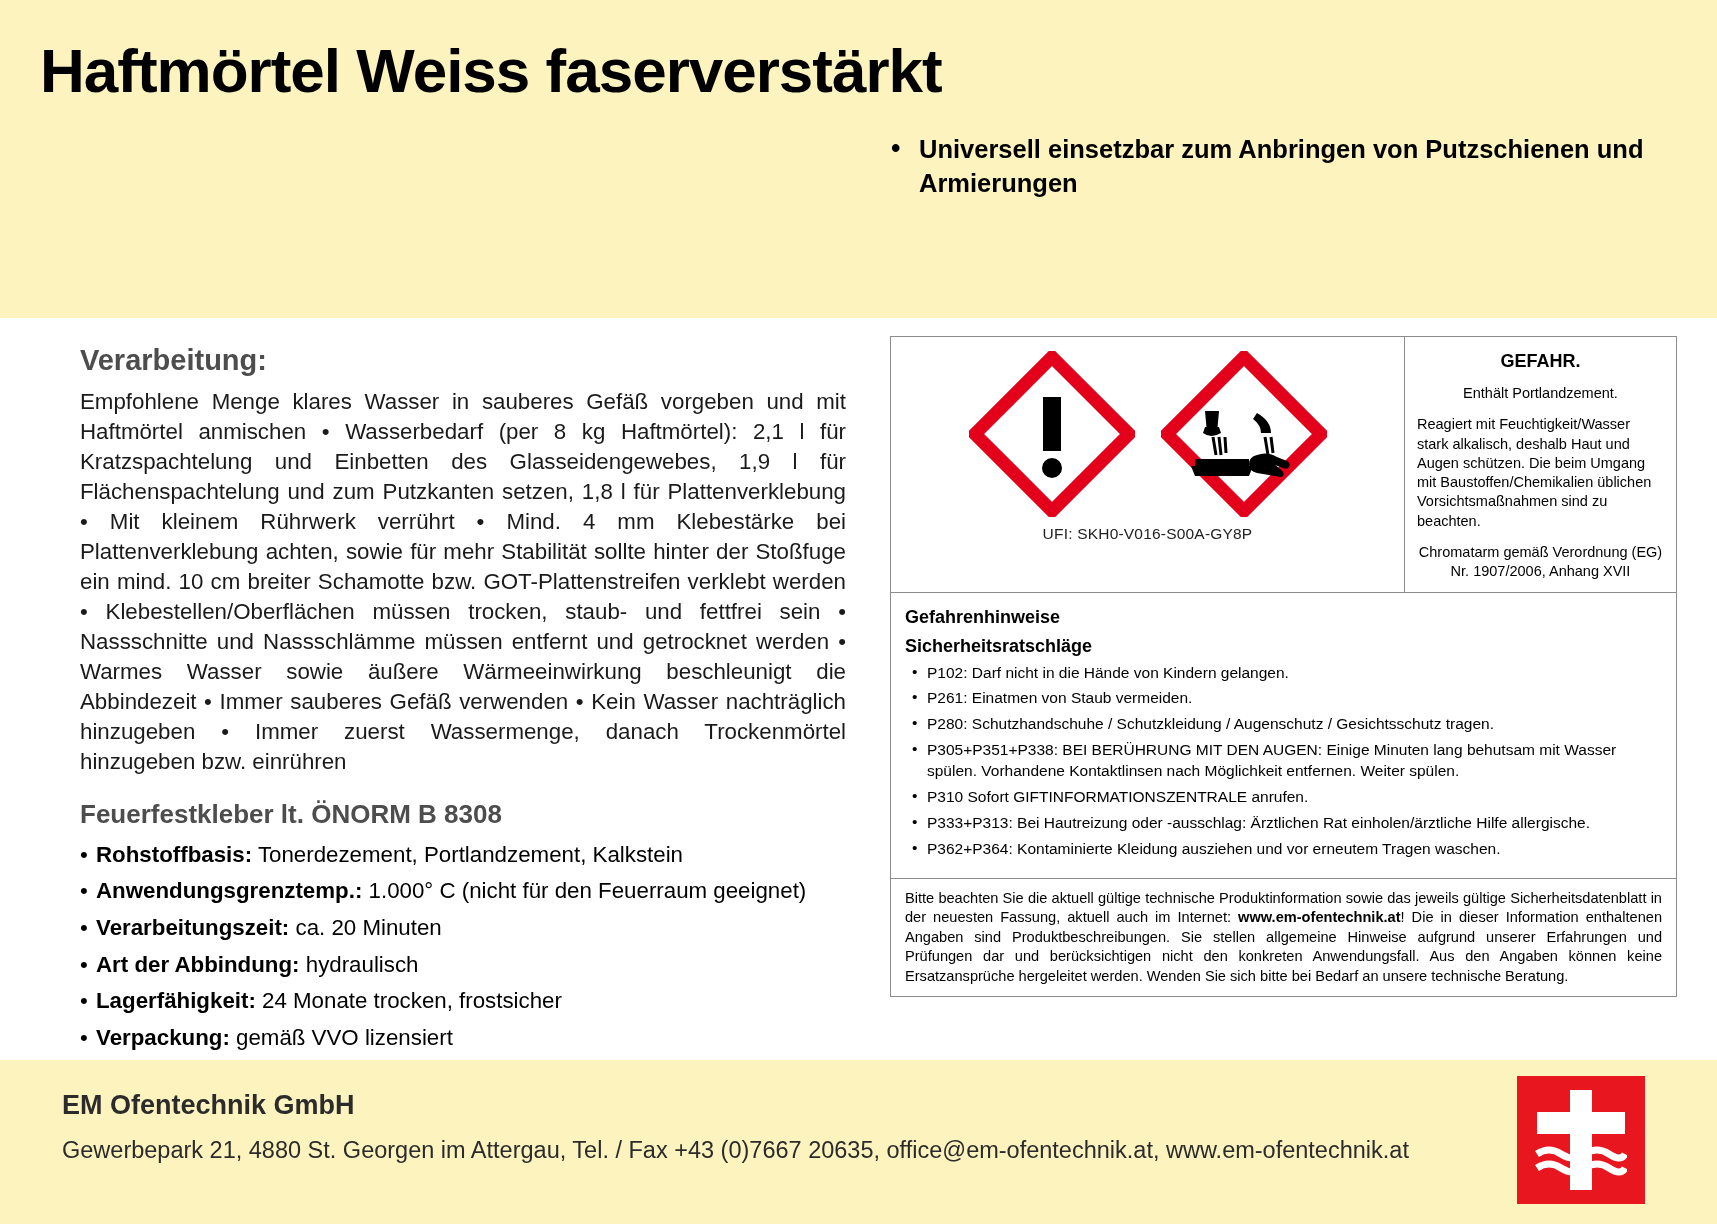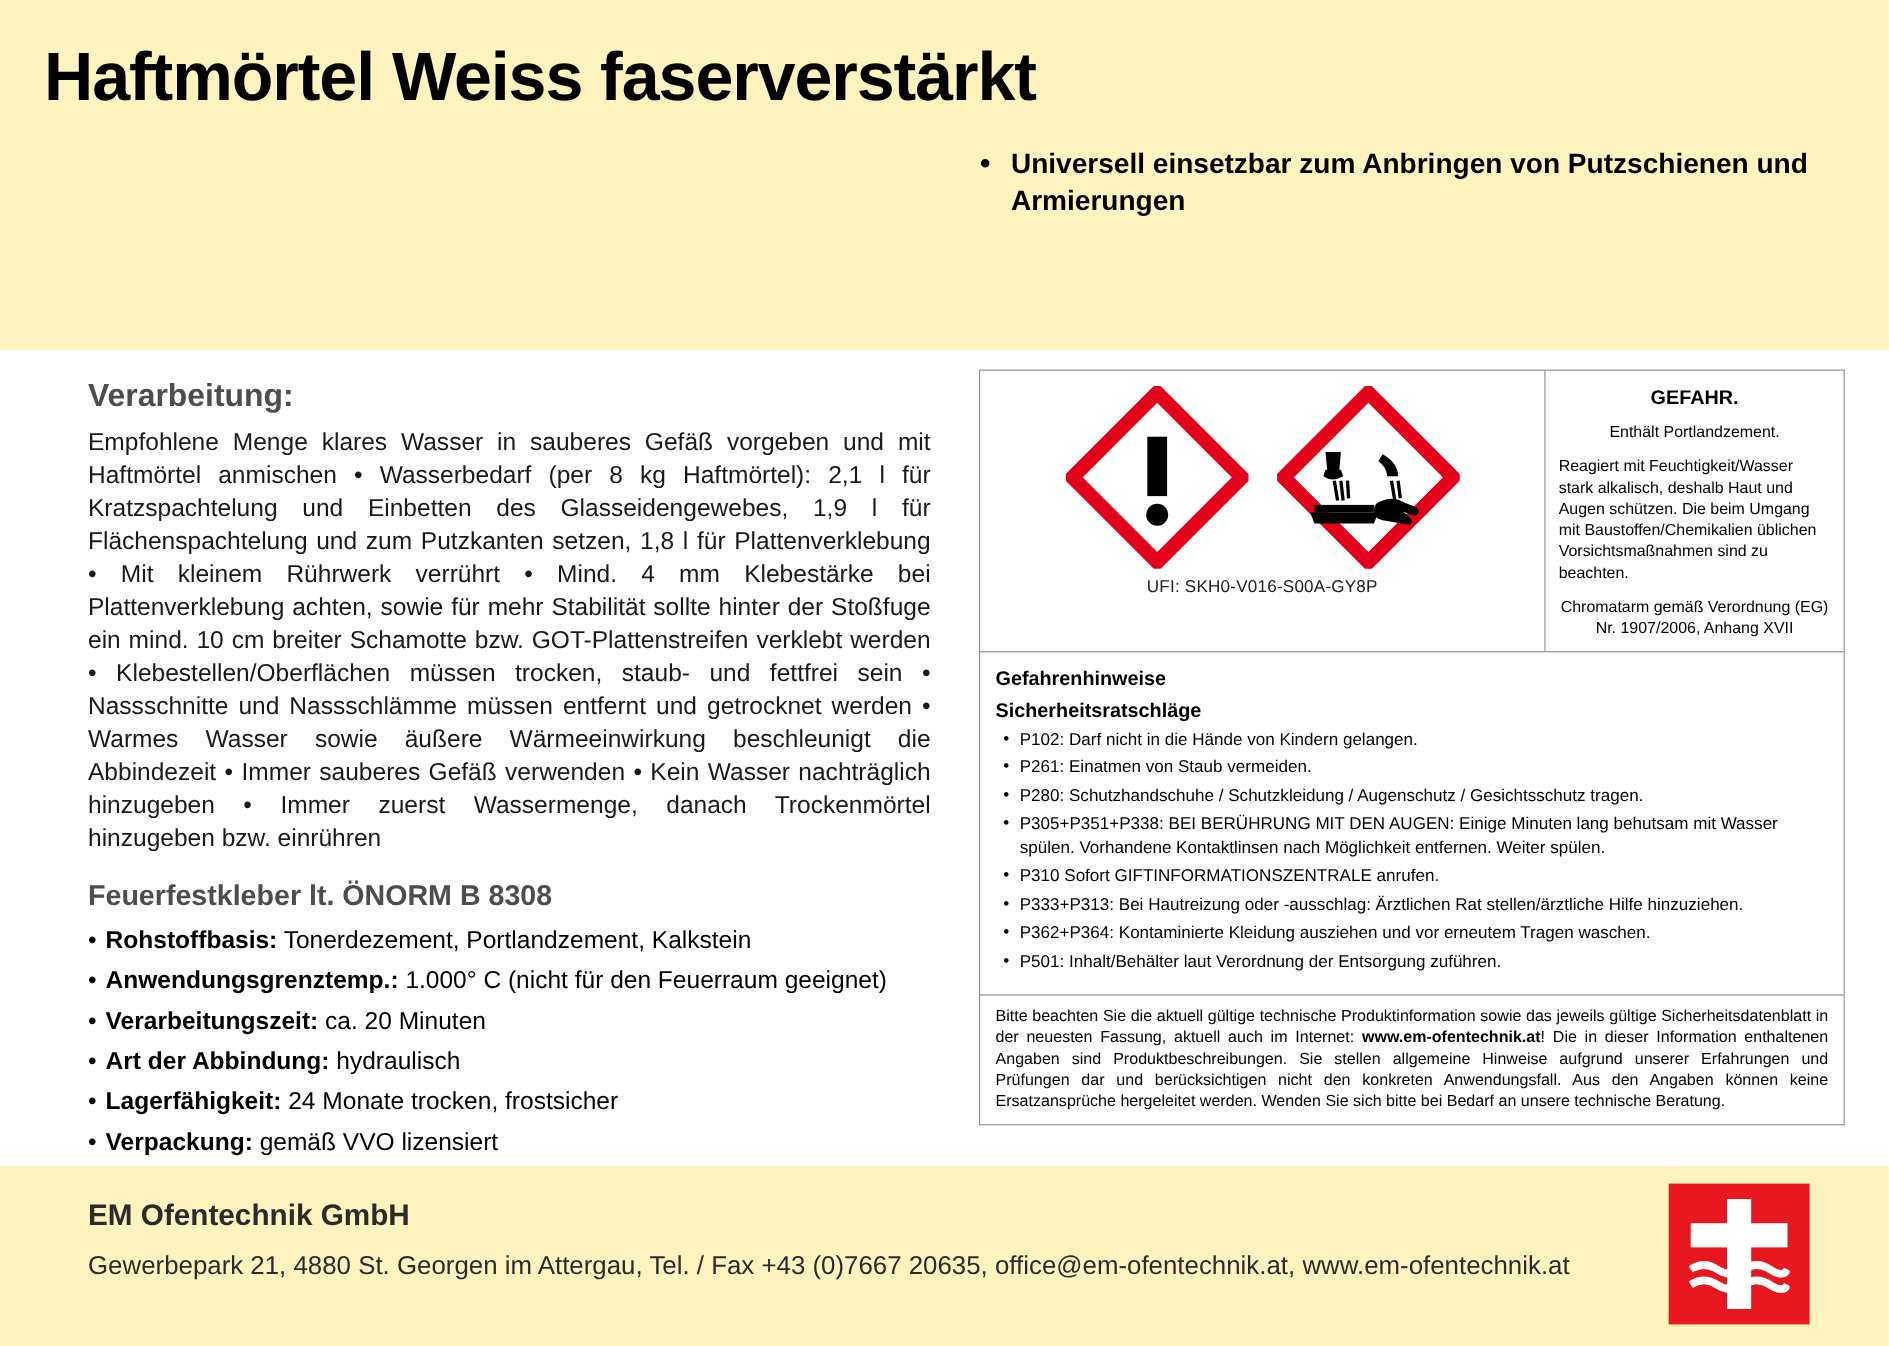--- a/index.html
+++ b/index.html
@@ -274,21 +274,21 @@
     font-size: 14.6px;
     line-height: 1.33;
     text-align: justify;
   }
   .ghs-note b { font-weight: bold; }
 
   
   .footer {
     background: #fcf3bf;
     height: 164px;
-    padding: 30px 40px 0 80px;
+    padding: 30px 40px 0 62px;
     box-sizing: border-box;
     position: relative;
   }
   .company {
     font-size: 27px;
     font-weight: bold;
     color: #2b2b2b;
     margin-bottom: 16px;
   }
   .address {
@@ -411,23 +411,22 @@
           <div class="hz-head">Gefahrenhinweise</div>
           <ul class="hz-list">
           </ul>
           <div class="hz-head">Sicherheitsratschläge</div>
           <ul class="hz-list">
             <li>P102: Darf nicht in die Hände von Kindern gelangen.</li>
             <li>P261: Einatmen von Staub vermeiden.</li>
             <li>P280: Schutzhandschuhe / Schutzkleidung / Augenschutz / Gesichtsschutz tragen.</li>
             <li>P305+P351+P338: BEI BERÜHRUNG MIT DEN AUGEN: Einige Minuten lang behutsam mit Wasser spülen. Vorhandene Kontaktlinsen nach Möglichkeit entfernen. Weiter spülen.</li>
             <li>P310 Sofort GIFTINFORMATIONSZENTRALE anrufen.</li>
-            <li>P333+P313: Bei Hautreizung oder -ausschlag: Ärztlichen Rat stellen/ärztliche Hilfe hinzuziehen.</li>
+            <li>P333+P313: Bei Hautreizung oder -ausschlag: Ärztlichen Rat einholen/ärztliche Hilfe allergische.</li>
             <li>P362+P364: Kontaminierte Kleidung ausziehen und vor erneutem Tragen waschen.</li>
-            <li>P501: Inhalt/Behälter laut Verordnung der Entsorgung zuführen.</li>
           </ul>
         </div>
 
         <div class="ghs-note">
           <span>Bitte beachten Sie die aktuell gültige technische Produktinformation sowie das jeweils gültige Sicherheitsdatenblatt in der neuesten Fassung, aktuell auch im Internet: </span><b>www.em-ofentechnik.at</b><span>! Die in dieser Information enthaltenen Angaben sind Produktbeschreibungen. Sie stellen allgemeine Hinweise aufgrund unserer Erfahrungen und Prüfungen dar und berücksichtigen nicht den konkreten Anwendungsfall. Aus den Angaben können keine Ersatzansprüche hergeleitet werden. Wenden Sie sich bitte bei Bedarf an unsere technische Beratung.</span>
         </div>
       </div>
     </div>
   </div>
 

